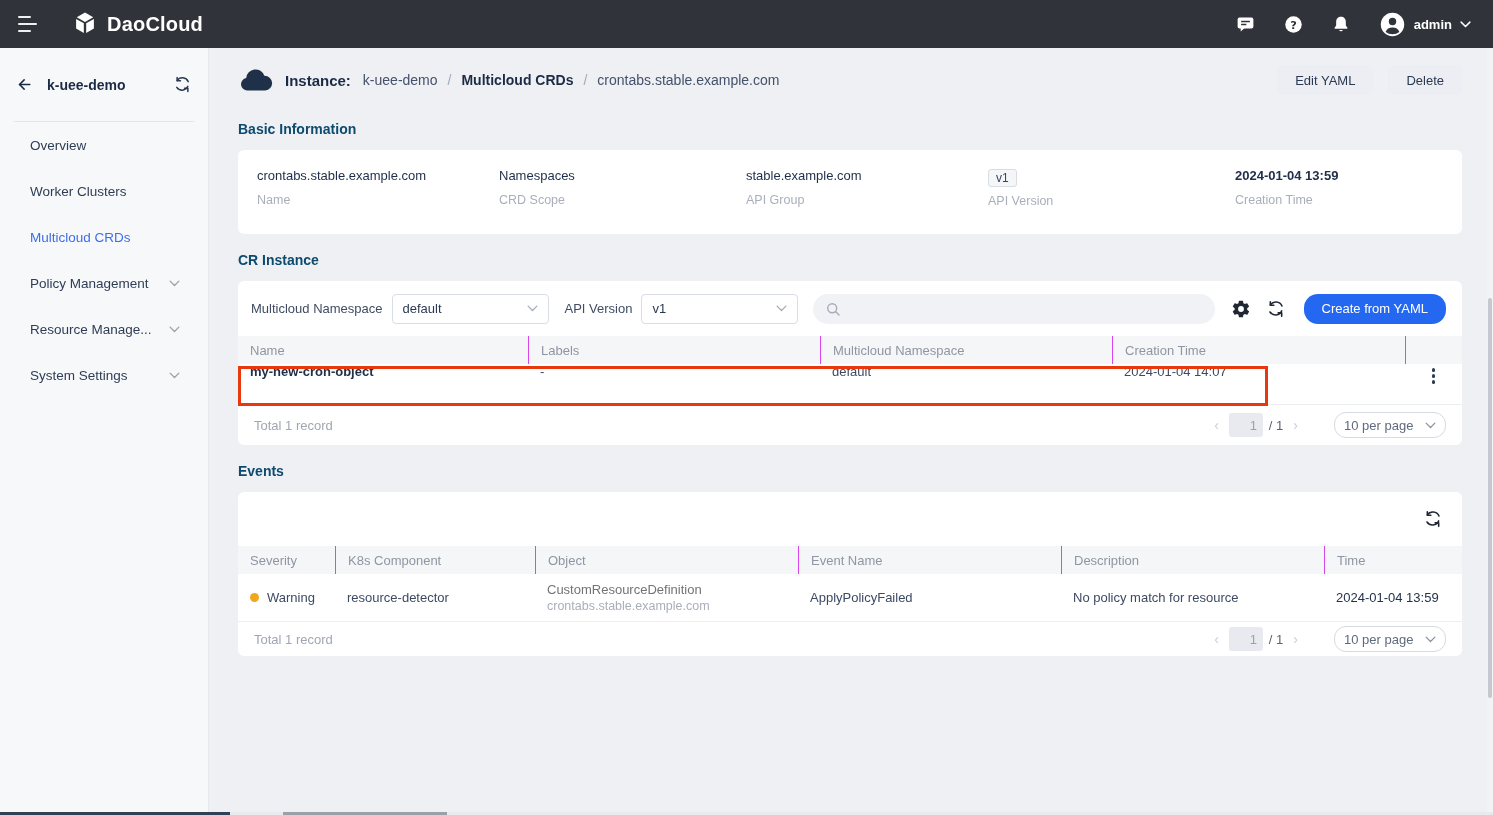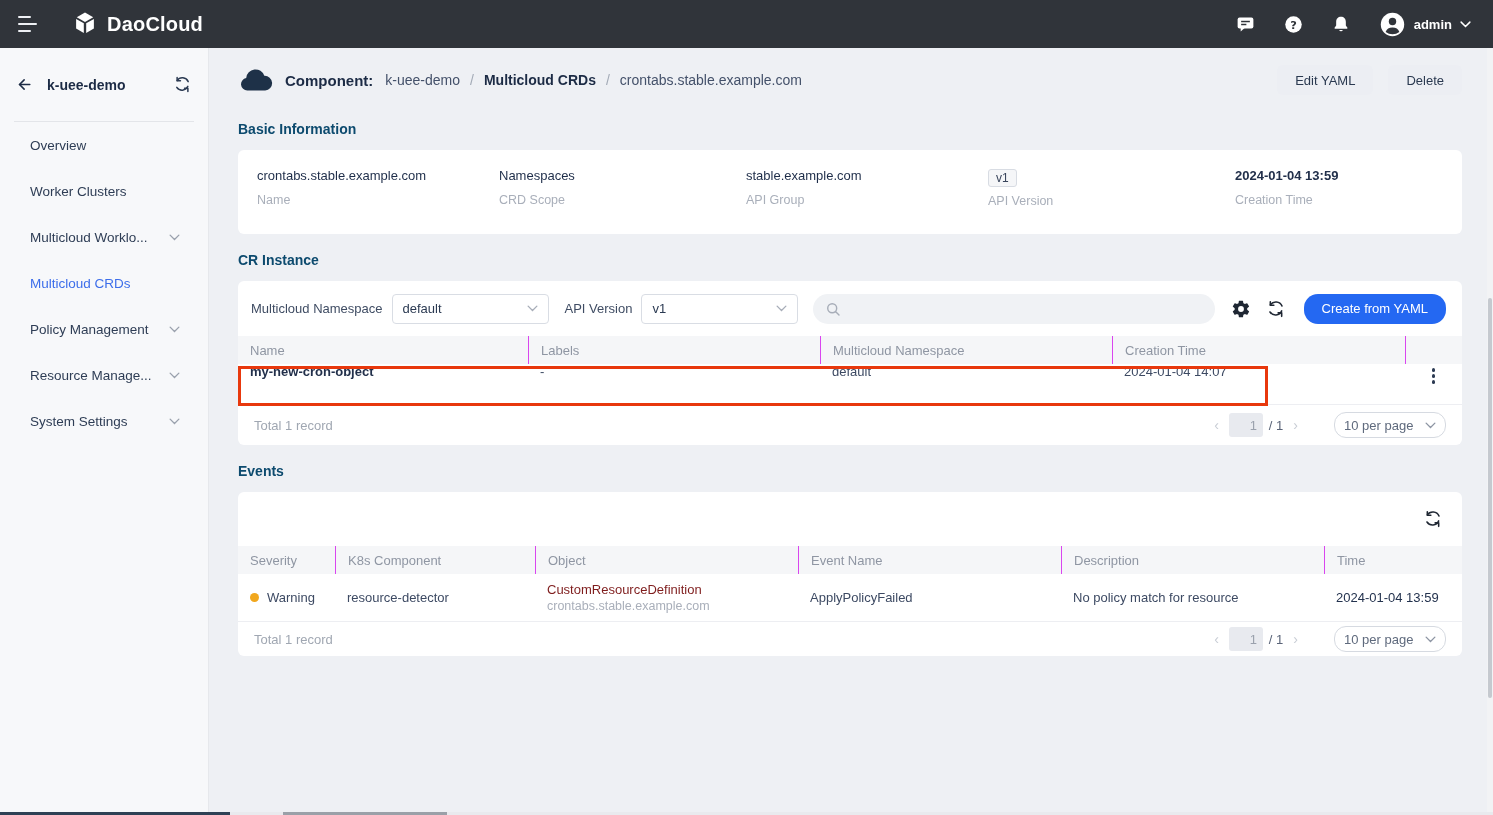--- a/index.html
+++ b/index.html
@@ -106,21 +106,21 @@
 
   
   .ev-toolbar { height:54px; display:flex; align-items:center;
     justify-content:flex-end; padding-right:18px; }
   .ew1{ width:97px; } .ew2{ width:200px; } .ew3{ width:263px; }
   .ew4{ width:263px; } .ew5{ width:263px; } .ew6{ width:138px; }
   .ev-row { display:flex; align-items:center; height:48px;
     border-bottom:1px solid #edeef2; }
   .sev { display:flex; align-items:center; gap:8px; }
   .dot { width:9px; height:9px; border-radius:50%; background:#f1a71d; }
-  .obj-kind { font-size:13px; color:#7f1d1d; line-height:17px; }
+  .obj-kind { font-size:13px; color:#737373; line-height:17px; }
   .obj-name { font-size:12.5px; color:#a9afba; line-height:17px; }
   .ev-time { color:#23324e; }
 
   
   .highlight { position:absolute; left:238px; top:366px; width:1030px; height:40px;
     border:3px solid #e8380d; pointer-events:none; z-index:10; }
 
   
   .vscroll { position:absolute; right:0; top:48px; width:6px; height:767px; background:#f2f3f5; }
   .vscroll .thumb { position:absolute; left:1px; top:250px; width:4px; height:400px;
@@ -208,28 +208,20 @@
       </svg>
     </span>
   </div>
   <div class="sb-divider"></div>
   <div class="sb-item">
     <span class="lbl">Overview</span>
   </div>
   <div class="sb-item">
     <span class="lbl">Worker Clusters</span>
   </div>
-  <div class="sb-item">
-    <span class="lbl">Multicloud Worklo...</span>
-    <span>
-      <svg width="11" height="7" viewBox="0 0 12 8" fill="none">
-          <path d="M1 1.3 6 6.3 11 1.3" stroke="#9aa1ad" stroke-width="1.5" stroke-linecap="round"></path>
-        </svg>
-    </span>
-  </div>
   <div class="sb-item active">
     <span class="lbl">Multicloud CRDs</span>
   </div>
   <div class="sb-item">
     <span class="lbl">Policy Management</span>
     <span>
       <svg width="11" height="7" viewBox="0 0 12 8" fill="none">
           <path d="M1 1.3 6 6.3 11 1.3" stroke="#9aa1ad" stroke-width="1.5" stroke-linecap="round"></path>
         </svg>
     </span>
@@ -254,21 +246,21 @@
 
 <div class="main">
 
   <div class="page-header">
     <span>
       <svg width="36" height="26" viewBox="0 0 36 26">
         <path fill="#1e3148" d="M27.2 23.5H9.3a6.3 6.3 0 0 1-1.1-12.5 9.3 9.3 0 0 1 18.1-2.2 6.8 6.8 0 0 1 .9 14.7z"></path>
         <path fill="#1e3148" d="M10.5 8.2a5 5 0 0 1 9.2-2.1 5 5 0 0 0-9.2 2.1z"></path>
       </svg>
     </span>
-    <span class="crumb-title">Component:</span>
+    <span class="crumb-title">Instance:</span>
     <span class="crumb">k-uee-demo</span>
     <span class="crumb-sep">/</span>
     <span class="crumb bold">Multicloud CRDs</span>
     <span class="crumb-sep">/</span>
     <span class="crumb">crontabs.stable.example.com</span>
     <span class="hdr-spacer"></span>
     <button class="btn-gray">Edit YAML</button>
     <button class="btn-gray">Delete</button>
   </div>
 

